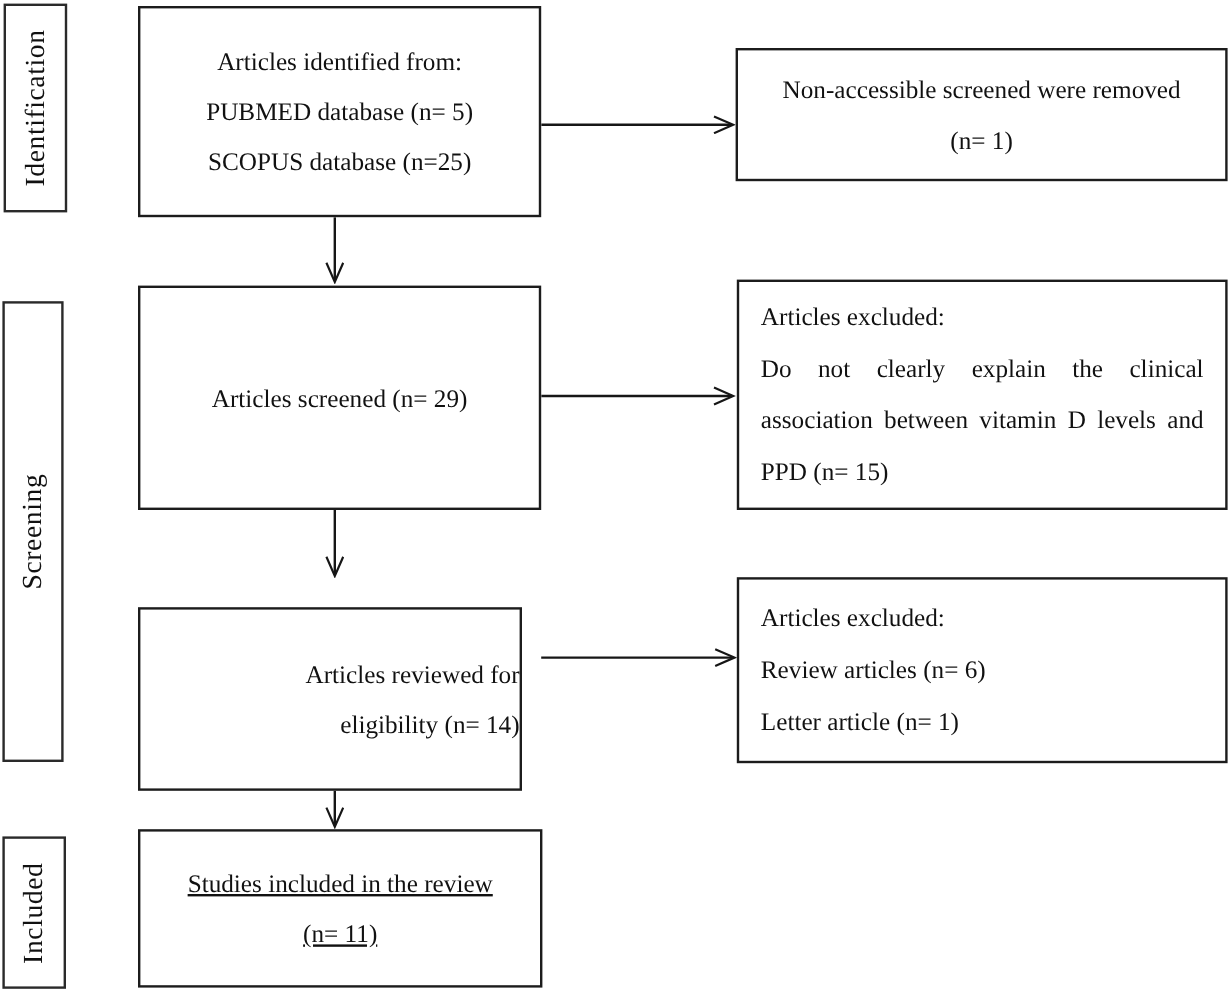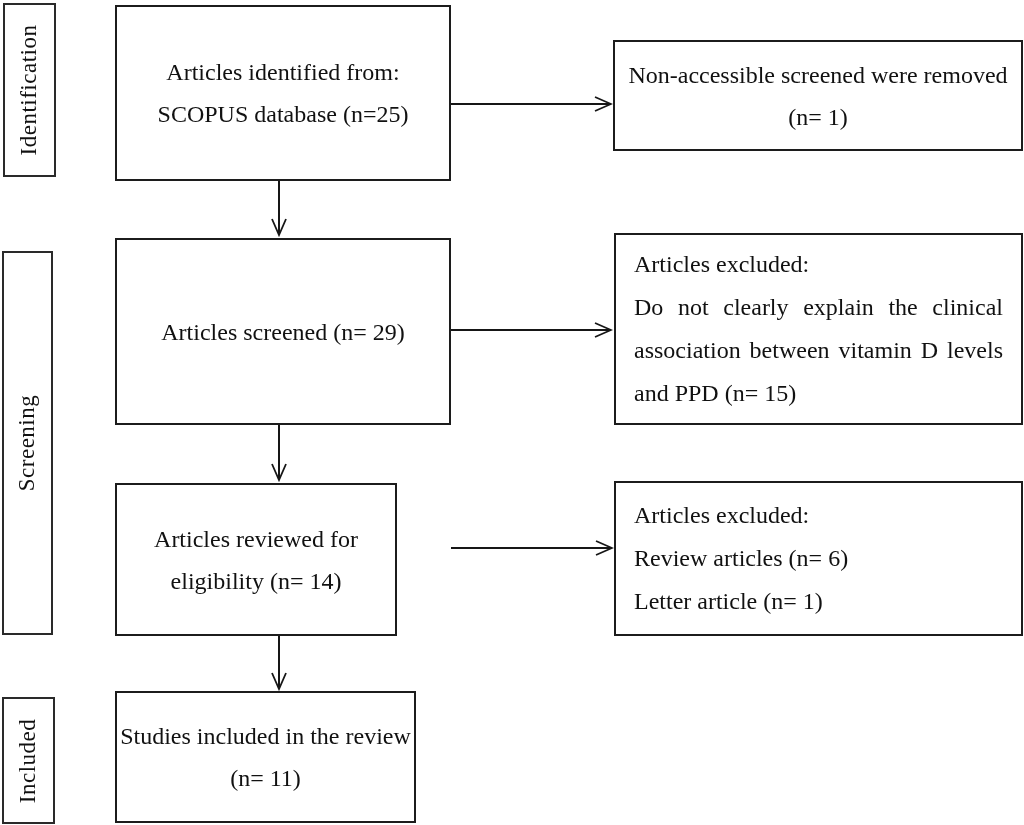--- a/index.html
+++ b/index.html
@@ -22,21 +22,21 @@
     top: 0;
     width: 1024px;
     height: 825px;
     pointer-events: none;
   }
   .box {
     position: absolute;
     border: 2px solid #1c1c1c;
     background: #ffffff;
     box-sizing: border-box;
-    font-size: 24px;
+    font-size: 21px;
     line-height: 42px;
     display: flex;
     flex-direction: column;
     justify-content: center;
   }
   .box.centered { text-align: center; }
   .box.leftalign { text-align: left; padding: 0 18px; }
   .box .line { white-space: nowrap; }
   .box .body {
     text-align: justify;
@@ -86,33 +86,34 @@
   <div class="vlabel" style="left:2px; top:251px; width:51px; height:384px;">
     <span>Screening</span>
   </div>
 
   <div class="vlabel" style="left:2px; top:697px; width:53px; height:127px;">
     <span>Included</span>
   </div>
 
   <div class="box centered" style="left:115px; top:5px; width:336px; height:176px;">
     <div class="line">Articles identified from:</div>
+    <div class="line">PUBMED database (n= 5)</div>
     <div class="line">SCOPUS database (n=25)</div>
   </div>
 
   <div class="box centered" style="left:115px; top:238px; width:336px; height:187px;">
     <div class="line">Articles screened (n= 29)</div>
   </div>
 
-  <div class="box centered" style="left:115px; top:483px; width:282px; height:153px;">
+  <div class="box centered" style="left:115px; top:506px; width:320px; height:153px;align-items:flex-end;">
     <div class="line">Articles reviewed for</div>
     <div class="line">eligibility (n= 14)</div>
   </div>
 
-  <div class="box centered" style="left:115px; top:691px; width:301px; height:132px;">
+  <div class="box centered" style="left:115px; top:691px; width:337px; height:132px;text-decoration:underline;">
     <div class="line">Studies included in the review</div>
     <div class="line">(n= 11)</div>
   </div>
 
   <div class="box centered" style="left:613px; top:40px; width:410px; height:111px;">
     <div class="line">Non-accessible screened were removed</div>
     <div class="line">(n= 1)</div>
   </div>
 
   <div class="box leftalign" style="left:614px; top:233px; width:409px; height:192px; line-height:43px;">

